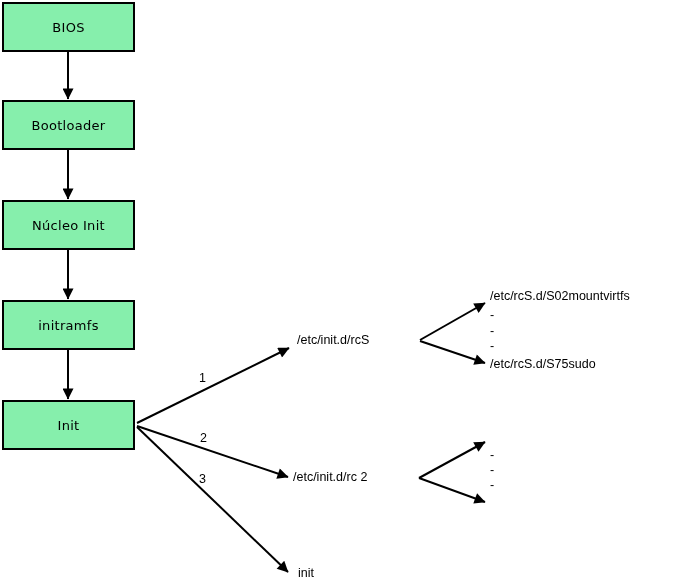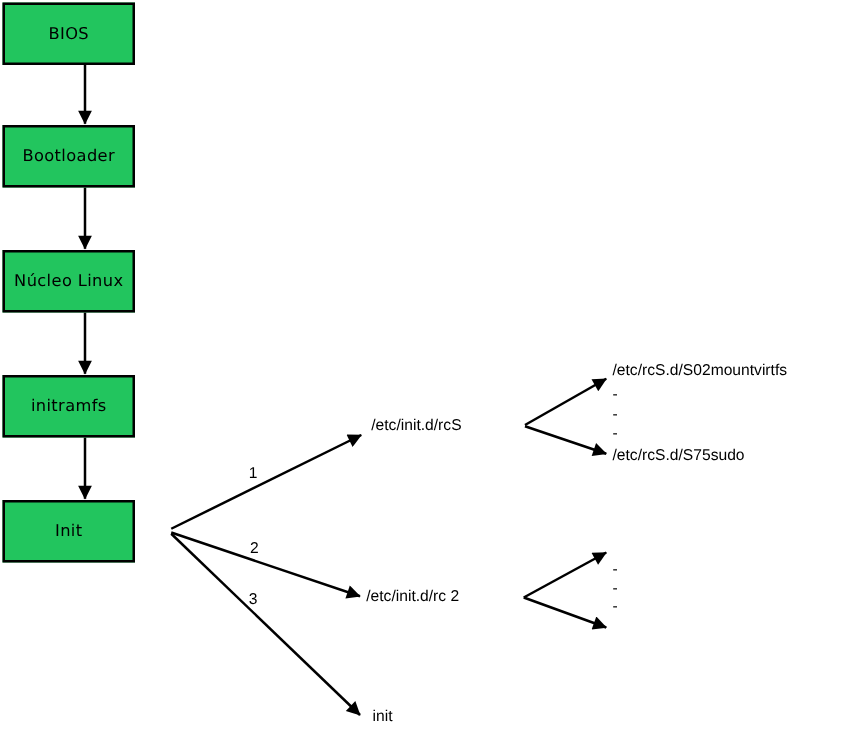--- a/index.html
+++ b/index.html
@@ -9,25 +9,25 @@
     height: 583px;
     background: #ffffff;
     overflow: hidden;
     font-family: "DejaVu Sans", sans-serif;
     color: #000000;
   }
   .canvas svg { position: absolute; left: 0; top: 0; }
   .box {
     position: absolute;
     left: 2px;
-    width: 106px;
+    width: 133px;
     height: 50px;
     box-sizing: border-box;
     border: 2px solid #000000;
-    background: #22c55e;
+    background: #86efac;
     display: flex;
     align-items: center;
     justify-content: center;
     font-size: 13px;
     letter-spacing: 0.3px;
     white-space: nowrap;
   }
   .lbl {
     position: absolute;
     white-space: pre;
@@ -60,21 +60,21 @@
       <line x1="420" y1="340" x2="485" y2="303" marker-end="url(#arr)"></line>
       <line x1="420" y1="341" x2="485" y2="363" marker-end="url(#arr)"></line>
 
       <line x1="419" y1="478" x2="485" y2="442" marker-end="url(#arr)"></line>
       <line x1="419" y1="478" x2="485" y2="502" marker-end="url(#arr)"></line>
     </g>
   </svg>
 
   <div class="box" style="top:2px">BIOS</div>
   <div class="box" style="top:100px">Bootloader</div>
-  <div class="box" style="top:200px">Núcleo Linux</div>
+  <div class="box" style="top:200px">Núcleo Init</div>
   <div class="box" style="top:300px">initramfs</div>
   <div class="box" style="top:400px">Init</div>
 
 
   <div class="lbl mono" style="left:199px; top:371px">1</div>
   <div class="lbl mono" style="left:200px; top:431px">2</div>
   <div class="lbl mono" style="left:199px; top:472px">3</div>
 
   <div class="lbl mono" style="left:297px; top:333px">/etc/init.d/rcS</div>
   <div class="lbl mono" style="left:490px; top:289px">/etc/rcS.d/S02mountvirtfs</div>

